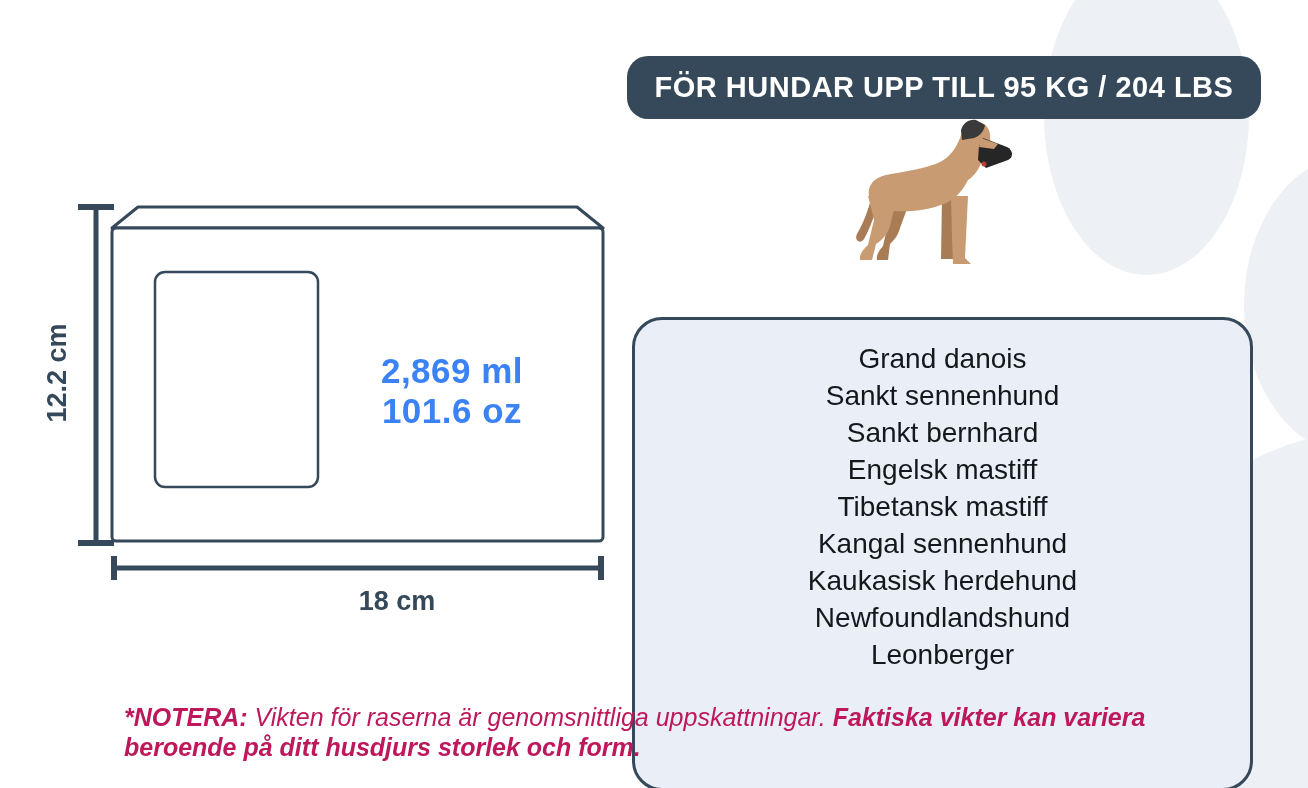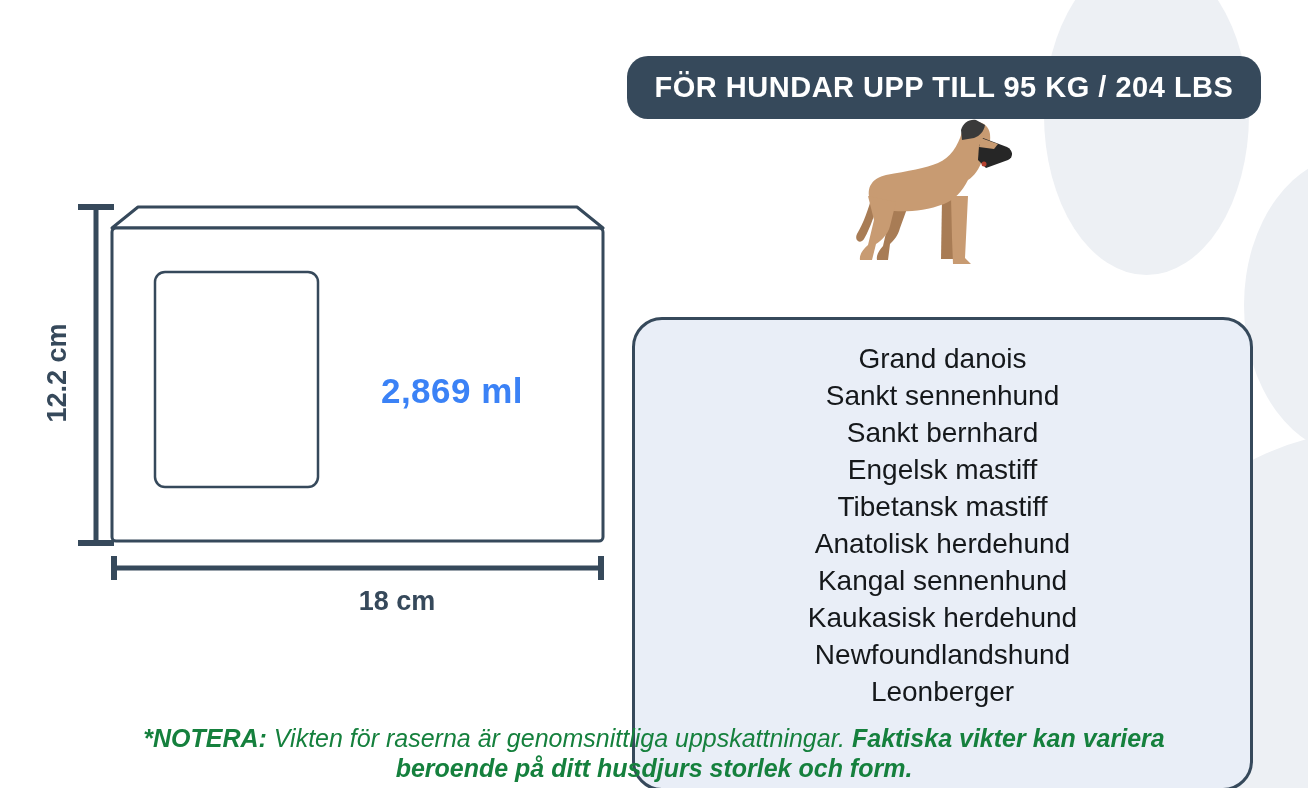--- a/index.html
+++ b/index.html
@@ -36,21 +36,21 @@
   .height-label{left:57px;top:373px;transform:translate(-50%,-50%) rotate(-90deg);}
   .width-label{left:357px;top:601px;transform:translate(-50%,-50%);margin-left:40px;}
   .volume-label{
     position:absolute;left:452px;top:379px;transform:translate(-50%,-50%);z-index:2;
     color:#3b82f6;font-weight:700;font-size:35px;line-height:40px;letter-spacing:.5px;
     text-align:center;white-space:nowrap;margin-top:12px;
   }
   
   .footnote{
     position:absolute;left:124px;top:702px;width:1060px;z-index:2;
-    text-align:center;font-style:italic;font-size:25px;line-height:30px;color:#15803d;margin-top:21px;
+    font-style:italic;font-size:25px;line-height:30px;color:#be185d;
   }
   .footnote .b{font-weight:700;}
 </style>
 </head>
 <body>
 
 <div class="page">
 
   <div>
     <div class="paw paw-toe1"></div>
@@ -88,21 +88,20 @@
         <li>Grand danois</li>
 
         <li>Sankt sennenhund</li>
 
         <li>Sankt bernhard</li>
 
         <li>Engelsk mastiff</li>
 
         <li>Tibetansk mastiff</li>
 
-        <li>Anatolisk herdehund</li>
 
         <li>Kangal sennenhund</li>
 
         <li>Kaukasisk herdehund</li>
 
         <li>Newfoundlandshund</li>
 
         <li>Leonberger</li>
       </ul>
   </div>
@@ -120,17 +119,18 @@
       <line x1="74" y1="378" x2="561" y2="378" stroke-width="5"></line>
       <line x1="74" y1="366" x2="74" y2="390" stroke-width="6"></line>
       <line x1="561" y1="366" x2="561" y2="390" stroke-width="6"></line>
     </g>
   </svg>
 
   <div class="dim-label height-label">12.2 cm</div>
   <div class="dim-label width-label">18 cm</div>
   <div class="volume-label">
     <div>2,869 ml</div>
+    <div>101.6 oz</div>
   </div>
 
   <div class="footnote"><span class="b">*NOTERA:</span><span> Vikten för raserna är genomsnittliga uppskattningar. </span><span class="b">Faktiska vikter kan variera beroende på ditt husdjurs storlek och form.</span></div>
 
 </div>
 
 </body></html>

